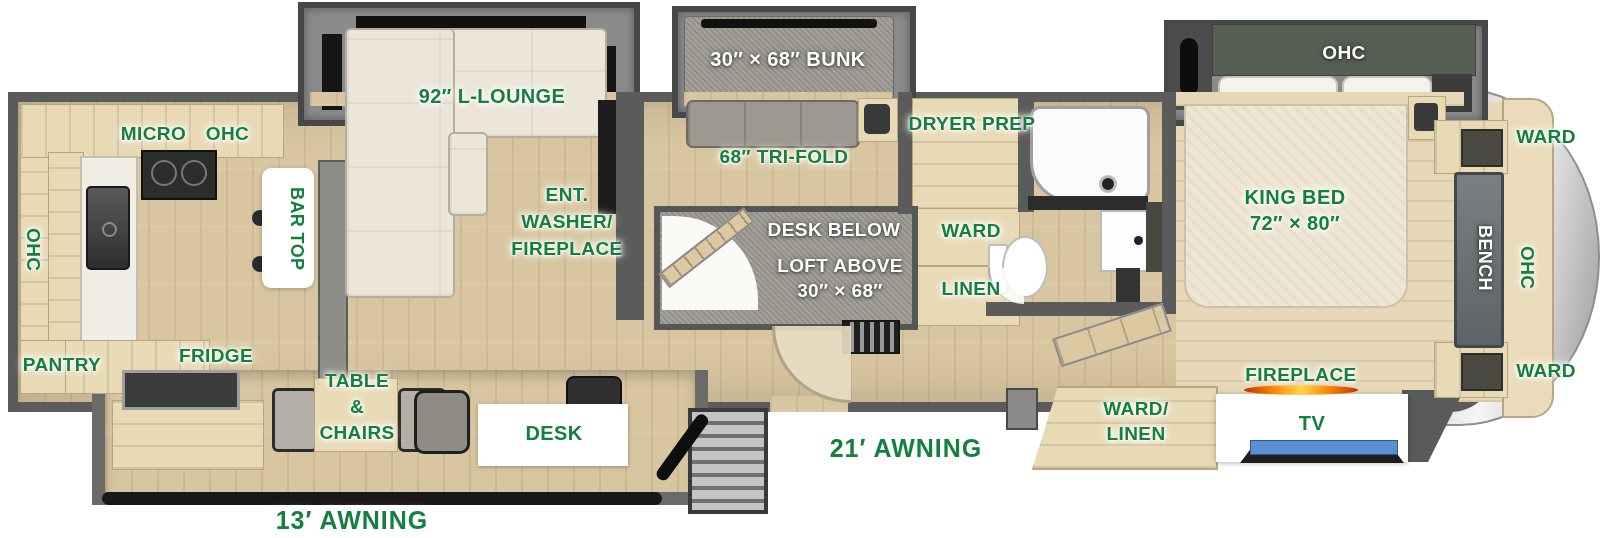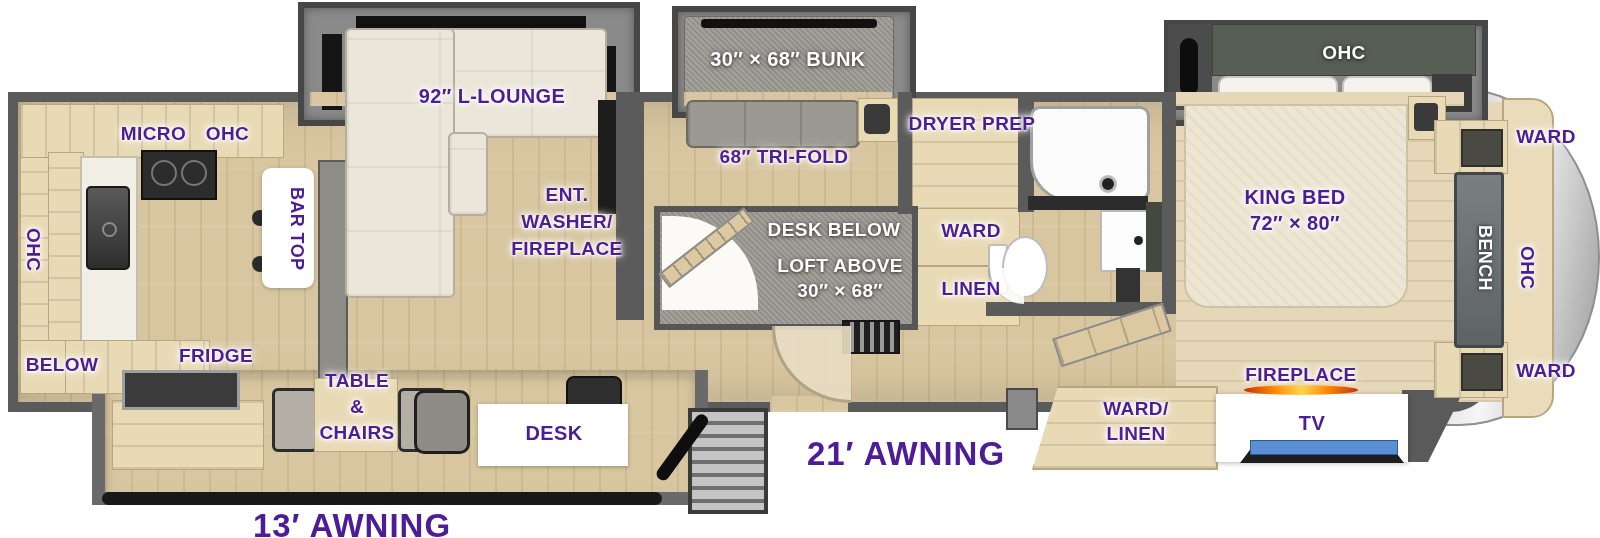--- a/index.html
+++ b/index.html
@@ -23,26 +23,26 @@
     background-image:repeating-linear-gradient(45deg,rgba(255,255,255,.08) 0 2px,rgba(0,0,0,.06) 2px 4px);}
   .tan{background:#e9dab6;border:1px solid #b9a67e;}
   .panel{background-image:repeating-linear-gradient(90deg,rgba(0,0,0,.10) 0 2px,rgba(255,255,255,0) 2px 24px);}
   .panelh{background-image:repeating-linear-gradient(0deg,rgba(0,0,0,.10) 0 2px,rgba(255,255,255,0) 2px 22px);}
   .cream{background:#ebe6d9;border:2px solid #b3ae9e;border-radius:6px;
     background-image:repeating-linear-gradient(0deg,rgba(0,0,0,.05) 0 2px,rgba(255,255,255,0) 2px 64px),
                      repeating-linear-gradient(90deg,rgba(0,0,0,.05) 0 2px,rgba(255,255,255,0) 2px 92px);}
   .white-fix{background:#fdfdfd;border:2px solid #b9b9b9;}
   .dark{background:#333;}
   
-  .lbl{position:absolute;font-weight:700;color:#4c1d95;text-align:center;line-height:1.32;
+  .lbl{position:absolute;font-weight:700;color:#15803d;text-align:center;line-height:1.32;
        letter-spacing:.4px;font-size:19px;z-index:40;
        text-shadow:0 0 4px #fff,0 0 7px #fff,0 0 11px #fff,0 1px 2px #fff;}
   .lbl.w{color:#fff;text-shadow:0 1px 3px rgba(0,0,0,.6),0 0 6px rgba(0,0,0,.35);}
   .lbl.v{writing-mode:vertical-rl;}
-  .lbl.big{font-size:33px;letter-spacing:1px;}
+  .lbl.big{font-size:25px;letter-spacing:1px;}
   .seam{background-color:#93908a;
     background-image:repeating-linear-gradient(45deg,rgba(255,255,255,.10) 0 2px,rgba(0,0,0,.08) 2px 4px);}
 </style>
 </head>
 <body>
 
 <div class="canvas">
 
   <div class="abs cap" style="left:1436px;top:88px;width:160px;height:334px;"></div>
 
@@ -173,21 +173,21 @@
   <div class="abs tan panelh" style="left:1032px;top:386px;width:182px;height:80px;clip-path:polygon(14% 0,100% 0,100% 100%,0 100%);border:2px solid #b9a67e;z-index:3;"></div>
   <div class="abs" style="left:1244px;top:385px;width:114px;height:10px;border-radius:50%;z-index:6;filter:blur(.6px);
        background:linear-gradient(90deg,#c92f00,#ff8c00 28%,#ffd54d 50%,#ff8c00 72%,#c92f00);"></div>
   <div class="abs" style="left:1216px;top:394px;width:192px;height:68px;background:#fff;box-shadow:0 1px 5px rgba(0,0,0,.3);z-index:4;"></div>
   <div class="abs" style="left:1240px;top:450px;width:164px;height:13px;background:#1e1e1e;clip-path:polygon(6% 0,94% 0,100% 100%,0 100%);z-index:6;"></div>
   <div class="abs" style="left:1250px;top:440px;width:146px;height:13px;background:#5b8fd4;border:1px solid #2d5a96;z-index:7;"></div>
   <div class="abs" style="left:1402px;top:390px;width:62px;height:72px;background:#5a5a5a;clip-path:polygon(0 0,100% 0,42% 100%,0 100%);z-index:3;"></div>
 
   <div class="lbl" style="left:90px;top:121px;width:190px;word-spacing:14px;">MICRO OHC</div>
   <div class="lbl v" style="left:14px;top:212px;width:32px;height:76px;">OHC</div>
-  <div class="lbl" style="left:4px;top:352px;width:116px;">BELOW</div>
+  <div class="lbl" style="left:4px;top:352px;width:116px;">PANTRY</div>
   <div class="lbl" style="left:156px;top:343px;width:120px;">FRIDGE</div>
   <div class="lbl v" style="left:268px;top:177px;width:40px;height:104px;font-size:18px;">BAR TOP</div>
   <div class="lbl" style="left:372px;top:83px;width:240px;font-size:20px;">92″ L-LOUNGE</div>
   <div class="lbl" style="left:477px;top:182px;width:180px;line-height:1.42;">
     <div>ENT.</div>
     <div>WASHER/</div>
     <div>FIREPLACE</div>
   </div>
   <div class="lbl w" style="left:676px;top:46px;width:224px;font-size:20px;">30″ × 68″ BUNK</div>
   <div class="lbl" style="left:684px;top:144px;width:200px;">

